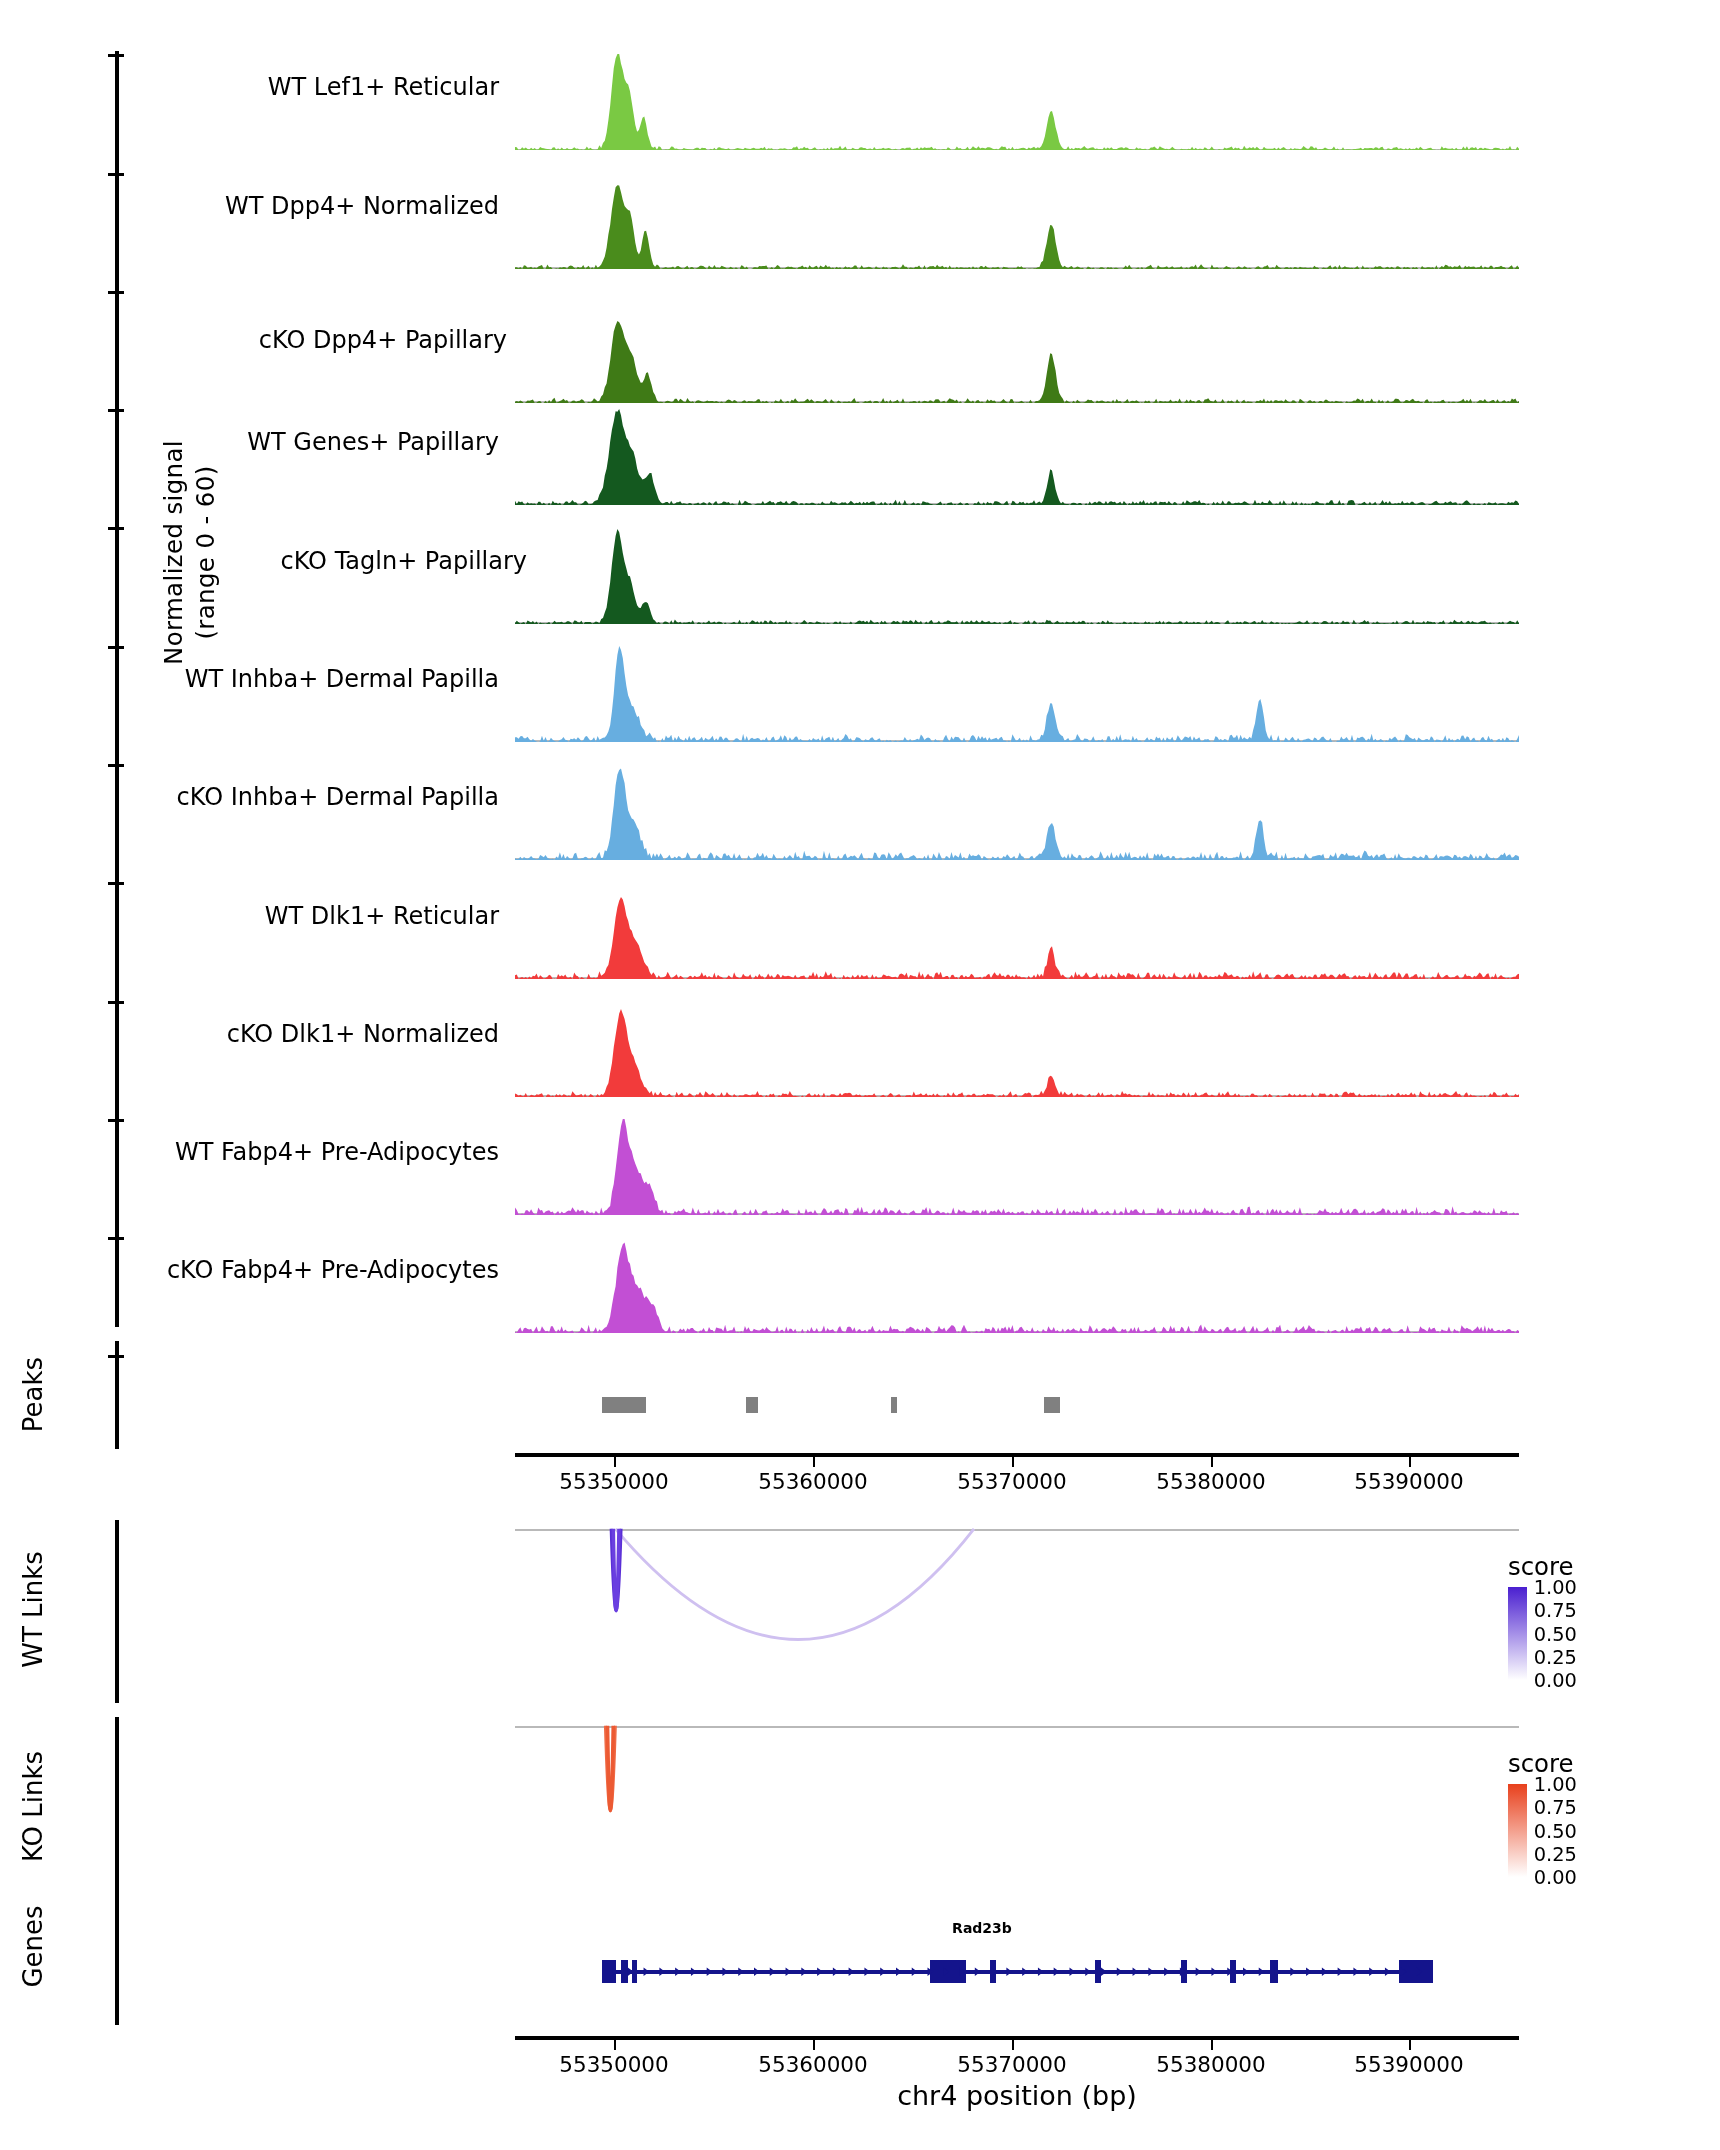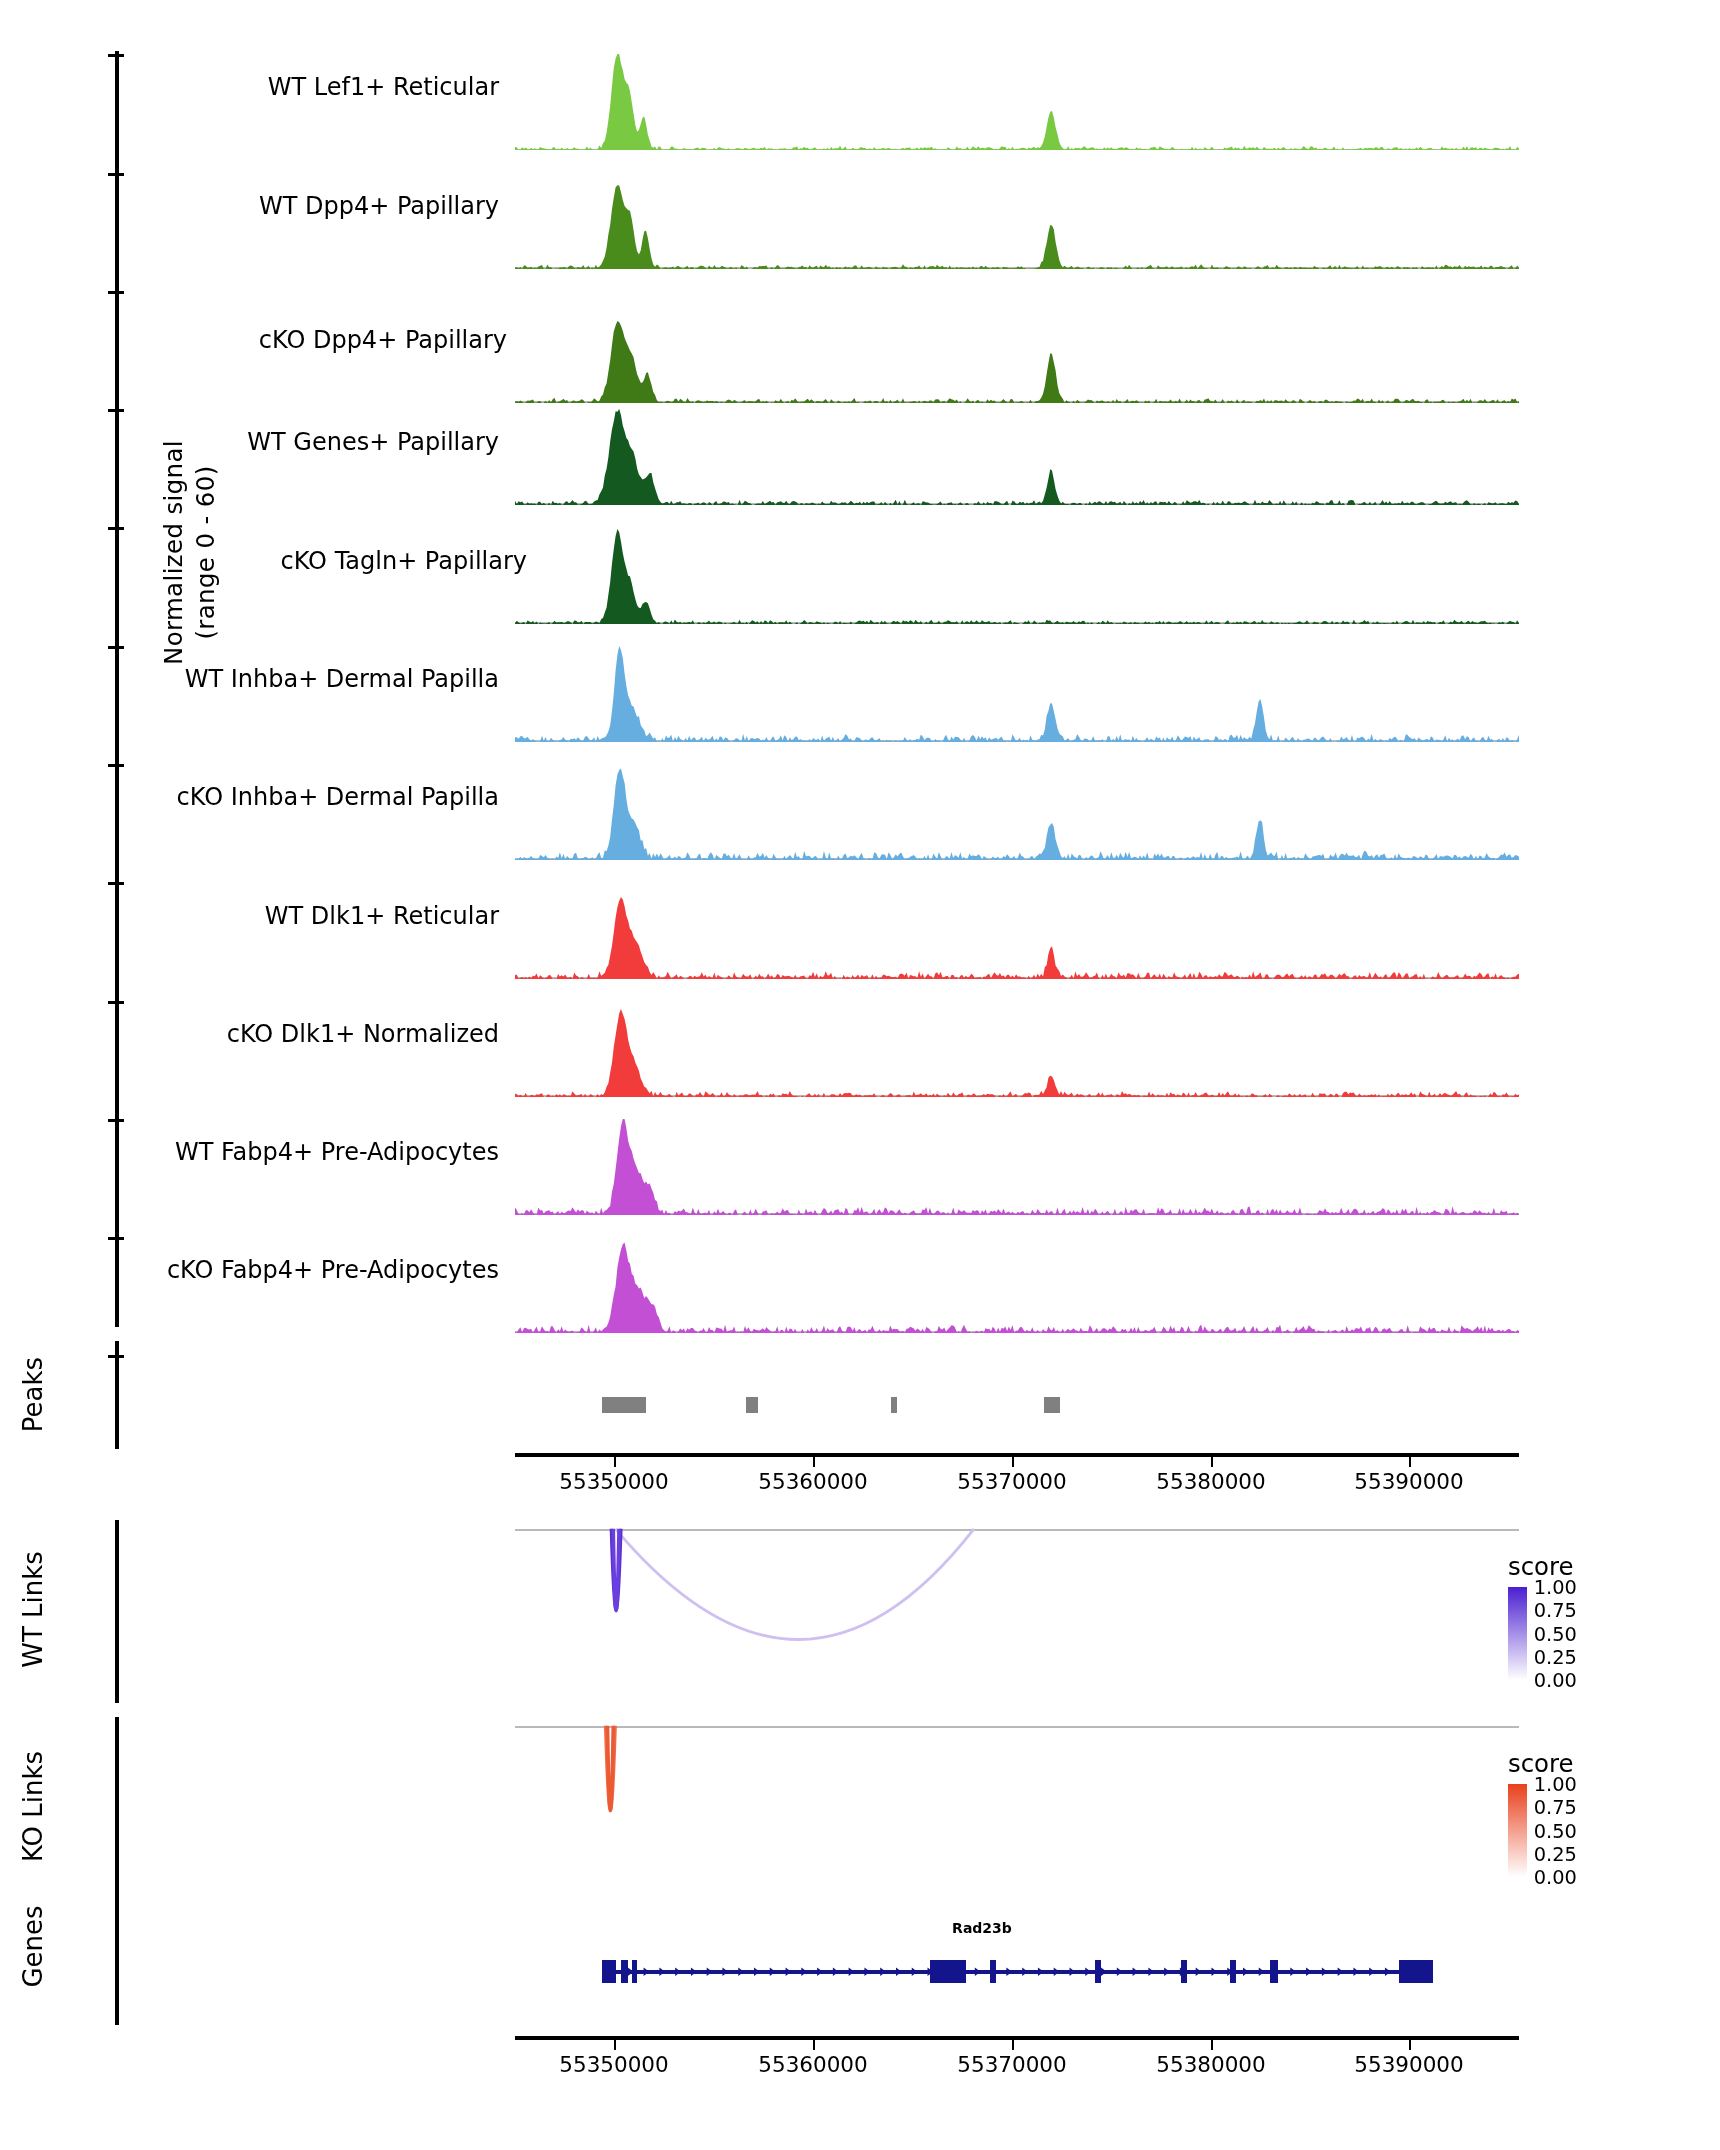--- a/index.html
+++ b/index.html
@@ -122,21 +122,21 @@
         <div class="track" style="top: 21.5px;">
           <div class="track-label">WT Lef1+ Reticular</div>
           <div class="track-plot">
             <div class="track-baseline"></div>
             <svg viewBox="0 0 1400 140" preserveAspectRatio="none">
               <path d="M 0 140 L 0.0 135.7 L 2.5 136.1 L 5.0 139.9 L 7.5 139.2 L 10.0 136.3 L 12.5 138.2 L 15.0 136.5 L 17.5 138.7 L 20.0 139.2 L 22.5 137.0 L 25.0 139.1 L 27.5 137.3 L 30.1 139.5 L 32.6 139.0 L 35.1 135.8 L 37.6 137.3 L 40.1 137.6 L 42.6 138.1 L 45.1 138.6 L 47.6 138.9 L 50.1 139.9 L 52.6 136.6 L 55.1 136.1 L 57.6 139.6 L 60.1 137.6 L 62.6 139.7 L 65.1 136.4 L 67.6 138.9 L 70.1 139.1 L 72.6 137.1 L 75.1 138.9 L 77.6 138.9 L 80.1 138.2 L 82.6 136.1 L 85.2 138.4 L 87.7 137.8 L 90.2 139.7 L 92.7 138.8 L 95.2 139.9 L 97.7 139.0 L 100.2 135.1 L 102.7 138.6 L 105.2 136.9 L 107.7 138.9 L 110.2 139.6 L 112.7 139.7 L 115.2 139.0 L 117.7 133.4 L 120.2 137.3 L 122.7 130.1 L 125.2 127.1 L 127.7 115.8 L 130.2 98.5 L 132.7 78.2 L 135.2 50.8 L 137.7 25.6 L 140.3 11.8 L 142.8 5.6 L 145.3 5.6 L 147.8 19.3 L 150.3 28.0 L 152.8 40.7 L 155.3 45.8 L 157.8 48.4 L 160.3 57.3 L 162.8 73.2 L 165.3 88.8 L 167.8 105.1 L 170.3 114.5 L 172.8 112.0 L 175.3 103.5 L 177.8 94.7 L 180.3 93.0 L 182.8 103.8 L 185.3 118.6 L 187.8 126.6 L 190.3 135.1 L 192.8 136.7 L 195.3 135.1 L 197.9 139.5 L 200.4 134.7 L 202.9 135.7 L 205.4 139.9 L 207.9 139.5 L 210.4 139.1 L 212.9 139.2 L 215.4 138.6 L 217.9 135.2 L 220.4 135.6 L 222.9 138.1 L 225.4 138.0 L 227.9 139.1 L 230.4 139.6 L 232.9 139.4 L 235.4 137.1 L 237.9 138.2 L 240.4 138.7 L 242.9 139.0 L 245.4 139.4 L 247.9 139.5 L 250.4 138.0 L 253.0 137.0 L 255.5 136.7 L 258.0 139.0 L 260.5 136.8 L 263.0 137.3 L 265.5 137.3 L 268.0 140.0 L 270.5 139.9 L 273.0 138.1 L 275.5 139.5 L 278.0 136.7 L 280.5 139.9 L 283.0 136.5 L 285.5 136.2 L 288.0 137.4 L 290.5 137.9 L 293.0 138.5 L 295.5 138.6 L 298.0 137.6 L 300.5 139.5 L 303.0 139.8 L 305.5 138.8 L 308.1 137.9 L 310.6 137.3 L 313.1 137.9 L 315.6 138.1 L 318.1 139.3 L 320.6 136.9 L 323.1 138.0 L 325.6 138.3 L 328.1 138.5 L 330.6 137.7 L 333.1 136.9 L 335.6 138.2 L 338.1 138.1 L 340.6 138.1 L 343.1 136.8 L 345.6 137.9 L 348.1 135.3 L 350.6 139.9 L 353.1 137.6 L 355.6 138.4 L 358.1 137.5 L 360.6 139.6 L 363.1 139.2 L 365.7 140.0 L 368.2 138.1 L 370.7 137.8 L 373.2 138.4 L 375.7 137.7 L 378.2 138.4 L 380.7 139.6 L 383.2 138.9 L 385.7 139.0 L 388.2 136.0 L 390.7 136.4 L 393.2 134.9 L 395.7 139.3 L 398.2 137.5 L 400.7 137.9 L 403.2 135.3 L 405.7 137.5 L 408.2 136.7 L 410.7 139.6 L 413.2 138.8 L 415.7 137.6 L 418.2 136.3 L 420.8 138.8 L 423.3 140.0 L 425.8 138.5 L 428.3 139.7 L 430.8 137.6 L 433.3 139.8 L 435.8 136.7 L 438.3 139.9 L 440.8 135.7 L 443.3 138.5 L 445.8 137.6 L 448.3 137.6 L 450.8 137.7 L 453.3 134.2 L 455.8 138.5 L 458.3 137.4 L 460.8 135.0 L 463.3 139.5 L 465.8 138.9 L 468.3 139.3 L 470.8 136.7 L 473.3 138.1 L 475.8 138.8 L 478.4 138.9 L 480.9 136.5 L 483.4 136.2 L 485.9 137.1 L 488.4 137.2 L 490.9 138.9 L 493.4 138.4 L 495.9 137.9 L 498.4 139.8 L 500.9 135.8 L 503.4 139.1 L 505.9 138.7 L 508.4 138.2 L 510.9 138.1 L 513.4 136.9 L 515.9 138.4 L 518.4 137.9 L 520.9 137.3 L 523.4 137.9 L 525.9 139.6 L 528.4 138.8 L 530.9 138.3 L 533.5 139.6 L 536.0 139.9 L 538.5 137.8 L 541.0 137.2 L 543.5 138.4 L 546.0 137.0 L 548.5 137.0 L 551.0 136.4 L 553.5 139.9 L 556.0 138.4 L 558.5 138.4 L 561.0 136.6 L 563.5 139.3 L 566.0 136.0 L 568.5 137.8 L 571.0 136.0 L 573.5 137.1 L 576.0 136.7 L 578.5 137.0 L 581.0 135.6 L 583.5 138.7 L 586.0 137.6 L 588.6 139.7 L 591.1 139.1 L 593.6 139.9 L 596.1 139.0 L 598.6 138.7 L 601.1 139.8 L 603.6 136.2 L 606.1 137.6 L 608.6 140.0 L 611.1 139.5 L 613.6 138.9 L 616.1 135.1 L 618.6 137.9 L 621.1 137.3 L 623.6 139.2 L 626.1 139.1 L 628.6 138.4 L 631.1 135.5 L 633.6 139.7 L 636.1 137.8 L 638.6 134.8 L 641.1 136.8 L 643.6 137.9 L 646.2 134.8 L 648.7 137.8 L 651.2 136.9 L 653.7 137.2 L 656.2 137.9 L 658.7 136.2 L 661.2 136.2 L 663.7 136.9 L 666.2 138.4 L 668.7 139.1 L 671.2 138.1 L 673.7 139.8 L 676.2 137.1 L 678.7 134.9 L 681.2 135.7 L 683.7 135.5 L 686.2 139.5 L 688.7 137.2 L 691.2 139.2 L 693.7 135.5 L 696.2 139.6 L 698.7 138.3 L 701.3 138.5 L 703.8 137.8 L 706.3 137.3 L 708.8 136.9 L 711.3 137.7 L 713.8 139.4 L 716.3 136.4 L 718.8 137.8 L 721.3 137.0 L 723.8 135.6 L 726.3 137.9 L 728.8 136.2 L 731.3 137.1 L 733.8 134.6 L 736.3 129.5 L 738.8 121.2 L 741.3 107.9 L 743.8 94.4 L 746.3 86.4 L 748.8 85.3 L 751.3 94.5 L 753.8 108.0 L 756.4 117.7 L 758.9 128.8 L 761.4 134.4 L 763.9 137.5 L 766.4 139.0 L 768.9 138.6 L 771.4 134.9 L 773.9 139.2 L 776.4 137.1 L 778.9 139.2 L 781.4 136.8 L 783.9 137.5 L 786.4 137.2 L 788.9 138.2 L 791.4 136.6 L 793.9 134.3 L 796.4 137.1 L 798.9 138.3 L 801.4 137.1 L 803.9 136.4 L 806.4 136.1 L 808.9 138.5 L 811.4 137.9 L 814.0 138.8 L 816.5 138.7 L 819.0 139.5 L 821.5 136.3 L 824.0 138.6 L 826.5 136.4 L 829.0 138.2 L 831.5 136.1 L 834.0 138.5 L 836.5 138.5 L 839.0 138.6 L 841.5 137.3 L 844.0 136.6 L 846.5 136.2 L 849.0 138.0 L 851.5 136.2 L 854.0 136.7 L 856.5 138.5 L 859.0 138.6 L 861.5 139.2 L 864.0 139.6 L 866.5 136.0 L 869.1 138.4 L 871.6 137.7 L 874.1 138.7 L 876.6 138.5 L 879.1 138.3 L 881.6 139.9 L 884.1 139.1 L 886.6 136.5 L 889.1 136.5 L 891.6 135.0 L 894.1 137.7 L 896.6 138.9 L 899.1 134.9 L 901.6 136.4 L 904.1 137.5 L 906.6 138.5 L 909.1 138.2 L 911.6 139.4 L 914.1 138.0 L 916.6 135.4 L 919.1 137.9 L 921.6 139.3 L 924.2 139.7 L 926.7 139.7 L 929.2 138.2 L 931.7 139.1 L 934.2 139.1 L 936.7 139.4 L 939.2 138.1 L 941.7 139.1 L 944.2 135.6 L 946.7 139.3 L 949.2 137.0 L 951.7 139.3 L 954.2 138.4 L 956.7 138.2 L 959.2 139.8 L 961.7 136.0 L 964.2 137.6 L 966.7 139.6 L 969.2 138.3 L 971.7 135.1 L 974.2 138.5 L 976.7 139.8 L 979.2 139.9 L 981.8 138.6 L 984.3 139.8 L 986.8 139.9 L 989.3 136.6 L 991.8 137.9 L 994.3 137.1 L 996.8 136.5 L 999.3 135.0 L 1001.8 139.1 L 1004.3 136.4 L 1006.8 138.0 L 1009.3 136.9 L 1011.8 139.7 L 1014.3 139.1 L 1016.8 134.0 L 1019.3 137.9 L 1021.8 137.9 L 1024.3 136.2 L 1026.8 137.7 L 1029.3 135.8 L 1031.8 138.1 L 1034.3 135.4 L 1036.9 137.7 L 1039.4 140.0 L 1041.9 139.2 L 1044.4 135.5 L 1046.9 138.0 L 1049.4 138.4 L 1051.9 138.1 L 1054.4 138.2 L 1056.9 138.4 L 1059.4 136.9 L 1061.9 139.7 L 1064.4 136.5 L 1066.9 139.0 L 1069.4 137.2 L 1071.9 135.9 L 1074.4 138.0 L 1076.9 139.5 L 1079.4 139.8 L 1081.9 137.3 L 1084.4 139.6 L 1086.9 137.4 L 1089.4 138.2 L 1091.9 138.3 L 1094.5 138.9 L 1097.0 138.0 L 1099.5 134.3 L 1102.0 136.6 L 1104.5 138.1 L 1107.0 138.4 L 1109.5 134.9 L 1112.0 135.0 L 1114.5 137.8 L 1117.0 136.0 L 1119.5 139.6 L 1122.0 138.6 L 1124.5 138.9 L 1127.0 138.3 L 1129.5 136.5 L 1132.0 138.0 L 1134.5 138.9 L 1137.0 139.2 L 1139.5 138.2 L 1142.0 135.0 L 1144.5 139.2 L 1147.0 137.8 L 1149.6 139.9 L 1152.1 139.7 L 1154.6 136.1 L 1157.1 140.0 L 1159.6 138.9 L 1162.1 139.1 L 1164.6 139.2 L 1167.1 139.5 L 1169.6 138.7 L 1172.1 138.6 L 1174.6 138.1 L 1177.1 138.0 L 1179.6 136.7 L 1182.1 139.7 L 1184.6 137.2 L 1187.1 137.5 L 1189.6 137.6 L 1192.1 137.2 L 1194.6 137.1 L 1197.1 138.2 L 1199.6 136.3 L 1202.1 136.5 L 1204.7 138.2 L 1207.2 136.0 L 1209.7 135.4 L 1212.2 140.0 L 1214.7 139.9 L 1217.2 137.6 L 1219.7 138.3 L 1222.2 139.2 L 1224.7 136.9 L 1227.2 136.6 L 1229.7 135.7 L 1232.2 138.5 L 1234.7 137.4 L 1237.2 138.4 L 1239.7 139.5 L 1242.2 137.7 L 1244.7 139.7 L 1247.2 137.2 L 1249.7 139.1 L 1252.2 138.4 L 1254.7 138.5 L 1257.2 136.5 L 1259.7 138.5 L 1262.3 135.6 L 1264.8 137.6 L 1267.3 139.7 L 1269.8 139.1 L 1272.3 137.9 L 1274.8 137.2 L 1277.3 136.9 L 1279.8 139.3 L 1282.3 139.3 L 1284.8 139.9 L 1287.3 139.8 L 1289.8 139.9 L 1292.3 134.9 L 1294.8 138.0 L 1297.3 136.9 L 1299.8 138.0 L 1302.3 138.2 L 1304.8 138.2 L 1307.3 137.6 L 1309.8 139.6 L 1312.3 136.9 L 1314.8 139.4 L 1317.4 139.4 L 1319.9 139.3 L 1322.4 135.0 L 1324.9 138.7 L 1327.4 134.8 L 1329.9 139.6 L 1332.4 137.0 L 1334.9 136.2 L 1337.4 137.7 L 1339.9 135.8 L 1342.4 139.9 L 1344.9 137.2 L 1347.4 137.0 L 1349.9 138.7 L 1352.4 136.8 L 1354.9 138.0 L 1357.4 138.1 L 1359.9 139.4 L 1362.4 139.7 L 1364.9 137.2 L 1367.4 136.7 L 1369.9 137.3 L 1372.5 137.4 L 1375.0 139.7 L 1377.5 138.0 L 1380.0 139.8 L 1382.5 137.5 L 1385.0 138.4 L 1387.5 134.3 L 1390.0 139.5 L 1392.5 139.1 L 1395.0 139.9 L 1397.5 135.5 L 1400.0 138.1 L 1400 140 Z" fill="#7ac943"></path>
             </svg>
           </div>
         </div>
         <div class="track" style="top: 140px;">
-          <div class="track-label">WT Dpp4+ Papillary</div>
+          <div class="track-label">WT Dpp4+ Normalized</div>
           <div class="track-plot">
             <div class="track-baseline"></div>
             <svg viewBox="0 0 1400 140" preserveAspectRatio="none">
               <path d="M 0 140 L 0.0 137.7 L 2.5 137.5 L 5.0 138.9 L 7.5 137.2 L 10.0 139.9 L 12.5 134.9 L 15.0 135.4 L 17.5 138.4 L 20.0 137.9 L 22.5 136.8 L 25.0 139.4 L 27.5 137.9 L 30.1 138.8 L 32.6 136.6 L 35.1 135.5 L 37.6 134.4 L 40.1 139.7 L 42.6 139.6 L 45.1 133.7 L 47.6 137.6 L 50.1 137.2 L 52.6 139.9 L 55.1 139.8 L 57.6 139.0 L 60.1 139.8 L 62.6 137.7 L 65.1 138.1 L 67.6 137.3 L 70.1 137.5 L 72.6 139.8 L 75.1 136.3 L 77.6 135.1 L 80.1 135.9 L 82.6 138.2 L 85.2 139.8 L 87.7 137.0 L 90.2 138.1 L 92.7 138.0 L 95.2 134.5 L 97.7 139.6 L 100.2 137.6 L 102.7 135.6 L 105.2 139.7 L 107.7 137.7 L 110.2 139.5 L 112.7 134.2 L 115.2 138.3 L 117.7 136.6 L 120.2 133.8 L 122.7 128.4 L 125.2 122.6 L 127.7 110.2 L 130.2 91.8 L 132.7 78.4 L 135.2 56.4 L 137.7 40.2 L 140.3 25.7 L 142.8 22.6 L 145.3 23.2 L 147.8 32.4 L 150.3 43.4 L 152.8 51.8 L 155.3 54.9 L 157.8 57.3 L 160.3 58.4 L 162.8 69.9 L 165.3 85.7 L 167.8 103.3 L 170.3 115.1 L 172.8 119.7 L 175.3 114.2 L 177.8 99.2 L 180.3 87.2 L 182.8 86.4 L 185.3 97.1 L 187.8 112.0 L 190.3 125.1 L 192.8 133.8 L 195.3 136.9 L 197.9 133.7 L 200.4 135.5 L 202.9 139.6 L 205.4 139.1 L 207.9 138.3 L 210.4 137.3 L 212.9 138.5 L 215.4 138.2 L 217.9 137.9 L 220.4 136.4 L 222.9 139.3 L 225.4 136.1 L 227.9 135.7 L 230.4 137.7 L 232.9 139.0 L 235.4 139.2 L 237.9 137.1 L 240.4 135.3 L 242.9 139.5 L 245.4 137.2 L 247.9 137.7 L 250.4 139.6 L 253.0 139.1 L 255.5 137.4 L 258.0 135.4 L 260.5 135.6 L 263.0 136.3 L 265.5 138.3 L 268.0 139.9 L 270.5 135.2 L 273.0 137.7 L 275.5 138.6 L 278.0 134.4 L 280.5 138.4 L 283.0 138.0 L 285.5 138.7 L 288.0 135.4 L 290.5 136.6 L 293.0 137.6 L 295.5 139.4 L 298.0 139.1 L 300.5 136.8 L 303.0 138.3 L 305.5 139.8 L 308.1 137.6 L 310.6 139.3 L 313.1 139.9 L 315.6 134.7 L 318.1 135.7 L 320.6 138.8 L 323.1 136.6 L 325.6 140.0 L 328.1 140.0 L 330.6 139.8 L 333.1 137.7 L 335.6 137.5 L 338.1 138.3 L 340.6 135.9 L 343.1 136.1 L 345.6 135.9 L 348.1 135.8 L 350.6 135.2 L 353.1 139.8 L 355.6 139.3 L 358.1 137.1 L 360.6 139.7 L 363.1 137.6 L 365.7 134.4 L 368.2 135.8 L 370.7 139.3 L 373.2 138.9 L 375.7 139.2 L 378.2 137.4 L 380.7 136.4 L 383.2 137.3 L 385.7 136.8 L 388.2 138.3 L 390.7 138.6 L 393.2 139.8 L 395.7 137.2 L 398.2 136.7 L 400.7 135.2 L 403.2 137.9 L 405.7 137.0 L 408.2 139.8 L 410.7 134.8 L 413.2 137.7 L 415.7 138.1 L 418.2 136.6 L 420.8 135.6 L 423.3 139.5 L 425.8 135.0 L 428.3 136.7 L 430.8 137.4 L 433.3 133.9 L 435.8 137.3 L 438.3 136.1 L 440.8 139.0 L 443.3 137.8 L 445.8 139.8 L 448.3 136.9 L 450.8 138.6 L 453.3 137.5 L 455.8 139.8 L 458.3 138.5 L 460.8 136.3 L 463.3 138.3 L 465.8 137.3 L 468.3 138.8 L 470.8 137.4 L 473.3 135.0 L 475.8 135.2 L 478.4 139.7 L 480.9 139.1 L 483.4 134.6 L 485.9 138.5 L 488.4 138.3 L 490.9 137.6 L 493.4 136.7 L 495.9 137.7 L 498.4 139.0 L 500.9 139.5 L 503.4 136.2 L 505.9 138.4 L 508.4 138.7 L 510.9 139.8 L 513.4 136.4 L 515.9 138.1 L 518.4 137.5 L 520.9 139.7 L 523.4 138.9 L 525.9 137.1 L 528.4 137.3 L 530.9 136.7 L 533.5 138.0 L 536.0 139.4 L 538.5 137.5 L 541.0 133.5 L 543.5 136.7 L 546.0 137.0 L 548.5 139.8 L 551.0 137.8 L 553.5 138.1 L 556.0 139.1 L 558.5 137.0 L 561.0 137.1 L 563.5 135.0 L 566.0 138.6 L 568.5 139.8 L 571.0 134.9 L 573.5 140.0 L 576.0 137.6 L 578.5 136.2 L 581.0 136.2 L 583.5 135.7 L 586.0 138.0 L 588.6 134.2 L 591.1 136.9 L 593.6 136.9 L 596.1 135.6 L 598.6 138.2 L 601.1 136.8 L 603.6 139.6 L 606.1 135.1 L 608.6 138.8 L 611.1 138.1 L 613.6 139.2 L 616.1 136.8 L 618.6 139.0 L 621.1 137.7 L 623.6 138.0 L 626.1 138.6 L 628.6 138.4 L 631.1 138.7 L 633.6 137.3 L 636.1 139.8 L 638.6 136.2 L 641.1 139.1 L 643.6 137.8 L 646.2 139.7 L 648.7 136.3 L 651.2 135.9 L 653.7 138.3 L 656.2 135.3 L 658.7 138.0 L 661.2 138.6 L 663.7 139.3 L 666.2 137.6 L 668.7 138.4 L 671.2 137.9 L 673.7 136.9 L 676.2 139.3 L 678.7 139.5 L 681.2 136.8 L 683.7 137.7 L 686.2 138.0 L 688.7 139.1 L 691.2 138.8 L 693.7 138.9 L 696.2 138.5 L 698.7 139.1 L 701.3 136.0 L 703.8 137.4 L 706.3 136.3 L 708.8 138.9 L 711.3 138.6 L 713.8 140.0 L 716.3 139.3 L 718.8 139.2 L 721.3 139.7 L 723.8 138.8 L 726.3 139.1 L 728.8 137.4 L 731.3 137.1 L 733.8 130.6 L 736.3 128.3 L 738.8 114.3 L 741.3 104.1 L 743.8 89.1 L 746.3 78.3 L 748.8 79.0 L 751.3 84.5 L 753.8 102.2 L 756.4 115.2 L 758.9 127.2 L 761.4 134.1 L 763.9 137.5 L 766.4 135.3 L 768.9 137.4 L 771.4 138.6 L 773.9 137.0 L 776.4 135.7 L 778.9 139.3 L 781.4 138.3 L 783.9 136.6 L 786.4 137.1 L 788.9 138.8 L 791.4 138.4 L 793.9 139.9 L 796.4 139.6 L 798.9 136.5 L 801.4 137.7 L 803.9 139.4 L 806.4 137.9 L 808.9 139.9 L 811.4 139.2 L 814.0 139.4 L 816.5 137.7 L 819.0 137.4 L 821.5 138.8 L 824.0 140.0 L 826.5 137.2 L 829.0 138.4 L 831.5 137.4 L 834.0 139.8 L 836.5 138.2 L 839.0 138.1 L 841.5 139.4 L 844.0 139.7 L 846.5 139.5 L 849.0 138.1 L 851.5 135.1 L 854.0 137.9 L 856.5 134.2 L 859.0 138.0 L 861.5 139.6 L 864.0 139.5 L 866.5 138.9 L 869.1 137.6 L 871.6 140.0 L 874.1 137.2 L 876.6 139.7 L 879.1 138.8 L 881.6 136.7 L 884.1 135.9 L 886.6 134.2 L 889.1 138.1 L 891.6 139.3 L 894.1 139.9 L 896.6 134.8 L 899.1 137.2 L 901.6 137.8 L 904.1 137.9 L 906.6 137.3 L 909.1 136.3 L 911.6 138.8 L 914.1 137.5 L 916.6 136.1 L 919.1 138.6 L 921.6 138.4 L 924.2 137.9 L 926.7 138.0 L 929.2 136.0 L 931.7 139.2 L 934.2 139.1 L 936.7 137.7 L 939.2 139.3 L 941.7 137.0 L 944.2 136.3 L 946.7 137.1 L 949.2 133.8 L 951.7 139.5 L 954.2 136.5 L 956.7 133.4 L 959.2 136.5 L 961.7 138.5 L 964.2 138.6 L 966.7 139.5 L 969.2 140.0 L 971.7 133.8 L 974.2 138.1 L 976.7 138.1 L 979.2 137.7 L 981.8 139.4 L 984.3 139.0 L 986.8 139.8 L 989.3 137.8 L 991.8 135.7 L 994.3 137.1 L 996.8 137.9 L 999.3 139.5 L 1001.8 138.7 L 1004.3 139.8 L 1006.8 137.5 L 1009.3 136.1 L 1011.8 138.0 L 1014.3 139.1 L 1016.8 136.2 L 1019.3 137.3 L 1021.8 139.3 L 1024.3 138.4 L 1026.8 139.3 L 1029.3 140.0 L 1031.8 139.4 L 1034.3 136.7 L 1036.9 136.0 L 1039.4 138.3 L 1041.9 139.3 L 1044.4 136.5 L 1046.9 136.2 L 1049.4 134.5 L 1051.9 139.0 L 1054.4 138.7 L 1056.9 137.7 L 1059.4 138.8 L 1061.9 133.9 L 1064.4 136.9 L 1066.9 138.2 L 1069.4 139.4 L 1071.9 139.3 L 1074.4 137.7 L 1076.9 137.3 L 1079.4 139.0 L 1081.9 137.7 L 1084.4 139.6 L 1086.9 137.1 L 1089.4 137.6 L 1091.9 139.2 L 1094.5 136.8 L 1097.0 138.0 L 1099.5 138.2 L 1102.0 137.8 L 1104.5 138.5 L 1107.0 138.7 L 1109.5 138.1 L 1112.0 139.3 L 1114.5 135.5 L 1117.0 137.4 L 1119.5 138.0 L 1122.0 139.9 L 1124.5 139.6 L 1127.0 138.0 L 1129.5 138.7 L 1132.0 139.1 L 1134.5 136.5 L 1137.0 134.6 L 1139.5 139.7 L 1142.0 136.8 L 1144.5 136.0 L 1147.0 140.0 L 1149.6 134.1 L 1152.1 139.2 L 1154.6 137.9 L 1157.1 136.3 L 1159.6 137.4 L 1162.1 137.9 L 1164.6 138.6 L 1167.1 138.2 L 1169.6 139.3 L 1172.1 137.8 L 1174.6 135.9 L 1177.1 139.2 L 1179.6 140.0 L 1182.1 135.1 L 1184.6 139.1 L 1187.1 138.3 L 1189.6 138.1 L 1192.1 139.8 L 1194.6 138.6 L 1197.1 138.8 L 1199.6 136.1 L 1202.1 137.3 L 1204.7 136.3 L 1207.2 136.0 L 1209.7 138.3 L 1212.2 139.2 L 1214.7 137.6 L 1217.2 136.7 L 1219.7 139.1 L 1222.2 136.8 L 1224.7 138.4 L 1227.2 139.7 L 1229.7 136.2 L 1232.2 136.5 L 1234.7 138.3 L 1237.2 140.0 L 1239.7 136.9 L 1242.2 138.1 L 1244.7 137.3 L 1247.2 138.2 L 1249.7 139.9 L 1252.2 137.3 L 1254.7 138.5 L 1257.2 137.2 L 1259.7 140.0 L 1262.3 139.9 L 1264.8 135.7 L 1267.3 138.4 L 1269.8 138.5 L 1272.3 137.4 L 1274.8 137.7 L 1277.3 138.4 L 1279.8 137.7 L 1282.3 139.6 L 1284.8 134.6 L 1287.3 139.9 L 1289.8 138.4 L 1292.3 135.9 L 1294.8 137.6 L 1297.3 134.2 L 1299.8 134.8 L 1302.3 136.9 L 1304.8 136.3 L 1307.3 138.4 L 1309.8 136.1 L 1312.3 136.9 L 1314.8 137.0 L 1317.4 134.4 L 1319.9 139.0 L 1322.4 139.2 L 1324.9 135.5 L 1327.4 137.4 L 1329.9 136.3 L 1332.4 137.3 L 1334.9 136.9 L 1337.4 136.6 L 1339.9 138.5 L 1342.4 137.5 L 1344.9 137.5 L 1347.4 134.7 L 1349.9 139.8 L 1352.4 136.6 L 1354.9 138.0 L 1357.4 138.7 L 1359.9 135.6 L 1362.4 135.5 L 1364.9 139.7 L 1367.4 137.3 L 1369.9 137.1 L 1372.5 137.0 L 1375.0 135.3 L 1377.5 137.3 L 1380.0 137.6 L 1382.5 139.7 L 1385.0 138.8 L 1387.5 136.4 L 1390.0 134.8 L 1392.5 139.7 L 1395.0 138.7 L 1397.5 135.2 L 1400.0 138.2 L 1400 140 Z" fill="#4a8c1c"></path>
             </svg>
           </div>
         </div>
         <div class="track" style="top: 274px; padding-left: 8px;">
           <div class="track-label">cKO Dpp4+ Papillary</div>
           <div class="track-plot">
@@ -383,20 +383,21 @@
             <path d="M 1092 9 L 1100 15 L 1092 21 Z" fill="#14148c"></path>
             <path d="M 1114 9 L 1122 15 L 1114 21 Z" fill="#14148c"></path>
             <path d="M 1136 9 L 1144 15 L 1136 21 Z" fill="#14148c"></path>
           </svg>
         </div>
       </div>
   </div>
 
   <div id="axis-bottom">
     <div class="axis-line"></div>
+    <div class="xlabel">chr4 position (bp)</div>
   <div class="ax-tick" style="left: 99px;"></div>
       <div class="ax-text" style="left: 99px;">55350000</div>
       <div class="ax-tick" style="left: 298px;"></div>
       <div class="ax-text" style="left: 298px;">55360000</div>
       <div class="ax-tick" style="left: 497px;"></div>
       <div class="ax-text" style="left: 497px;">55370000</div>
       <div class="ax-tick" style="left: 696px;"></div>
       <div class="ax-text" style="left: 696px;">55380000</div>
       <div class="ax-tick" style="left: 894px;"></div>
       <div class="ax-text" style="left: 894px;">55390000</div>

